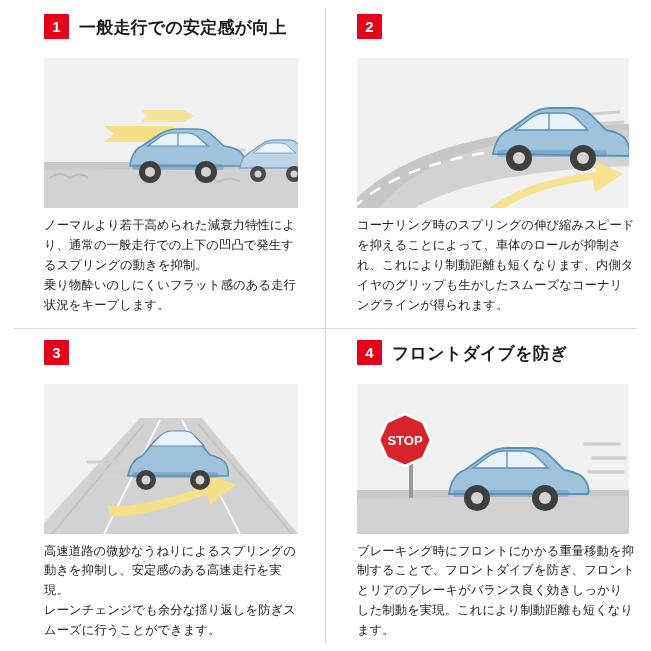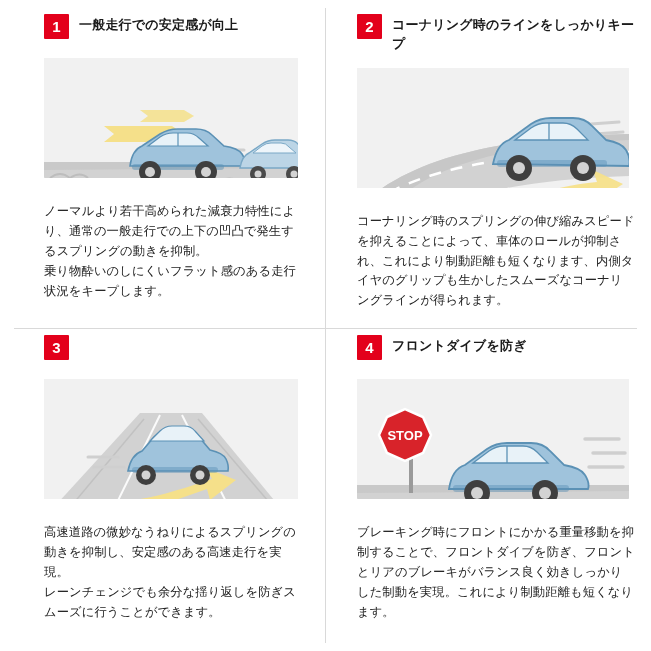--- a/index.html
+++ b/index.html
@@ -67,41 +67,41 @@
     background: #e3001b;
     color: #ffffff;
     font-size: 15px;
     font-weight: bold;
     line-height: 25px;
     text-align: center;
     border-radius: 1px;
     font-family: "Liberation Sans", sans-serif;
   }
   .title {
-    font-size: 13px;
+    font-size: 17px;
     font-weight: bold;
     color: #1b1b1b;
     line-height: 1.45;
     letter-spacing: 0.2px;
     padding-top: 2px;
   }
   .figure {
     margin-top: 14px;
     width: 100%;
-    height: 120px;
+    height: 150px;
     background: #f1f1f1;
     position: relative;
     overflow: hidden;
     border-radius: 1px;
   }
   .cell.left .figure { width: 254px; }
   .cell.right .figure { width: 272px; }
 
   .caption {
-    margin-top: 24px;
+    margin-top: 8px;
     font-size: 12.3px;
     line-height: 1.62;
     color: #222222;
     letter-spacing: 0.1px;
     white-space: pre-line;
   }
   .cell.left .caption { width: 252px; }
   .cell.right .caption { width: 278px; }
 
   svg { display: block; }
@@ -160,21 +160,20 @@
           </g>
         </svg>
       </div>
       <div class="caption">ノーマルより若干高められた減衰力特性により、通常の一般走行での上下の凹凸で発生するスプリングの動きを抑制。
 乗り物酔いのしにくいフラット感のある走行状況をキープします。</div>
     </div>
 
     <div class="cell right">
       <div class="head">
         <div class="num">2</div>
-        <div class="title">コーナリング時のラインをしっかりキープ</div>
       </div>
       <div class="figure">
         <svg viewBox="0 0 272 150" width="272" height="150">
           <rect x="0" y="0" width="272" height="150" fill="#f1f1f1"></rect>
 
           <path d="M-10 150 C 40 96 120 70 272 66 L272 108 C 150 112 90 132 58 150 Z" fill="#d2d2d2"></path>
           <path d="M-10 150 C 40 96 120 70 272 66 L272 72 C 130 76 60 104 22 150 Z" fill="#c7c7c7"></path>
           <g stroke="#ffffff" stroke-width="2.5" stroke-dasharray="12 10" fill="none">
             <path d="M-4 150 C 44 106 124 86 272 84"></path>
           </g>

